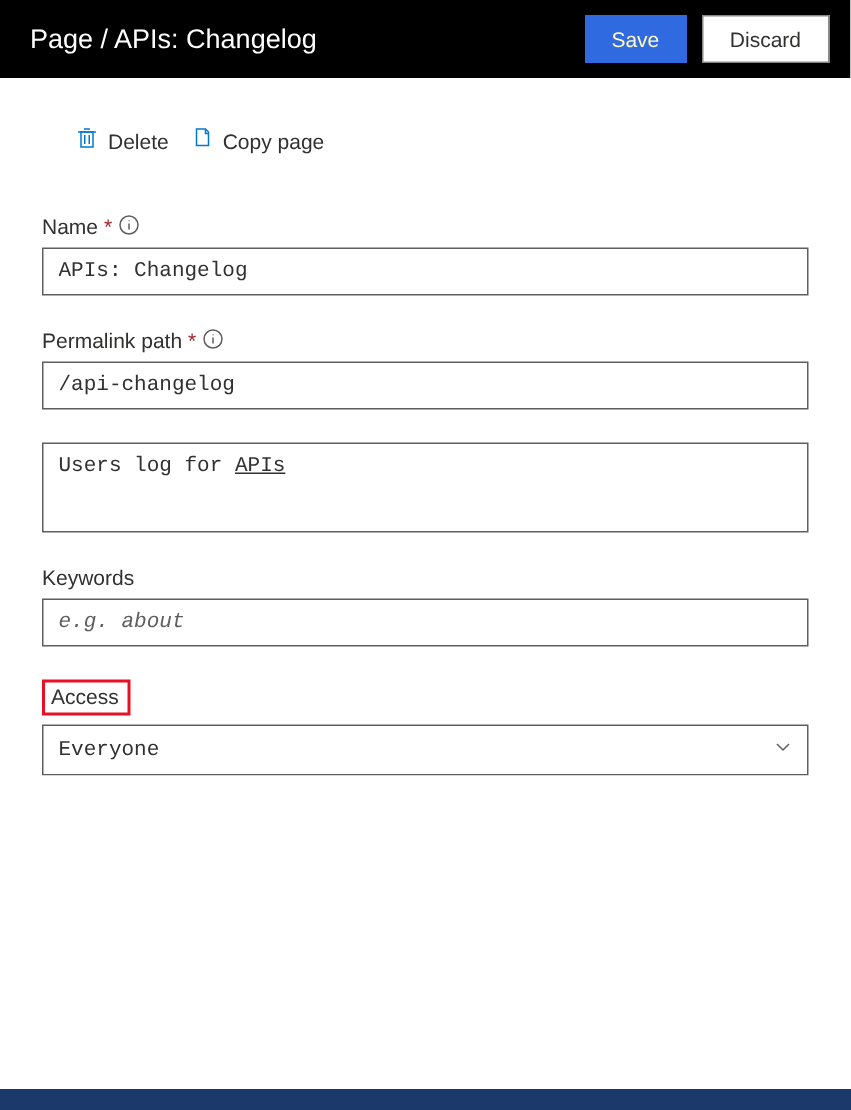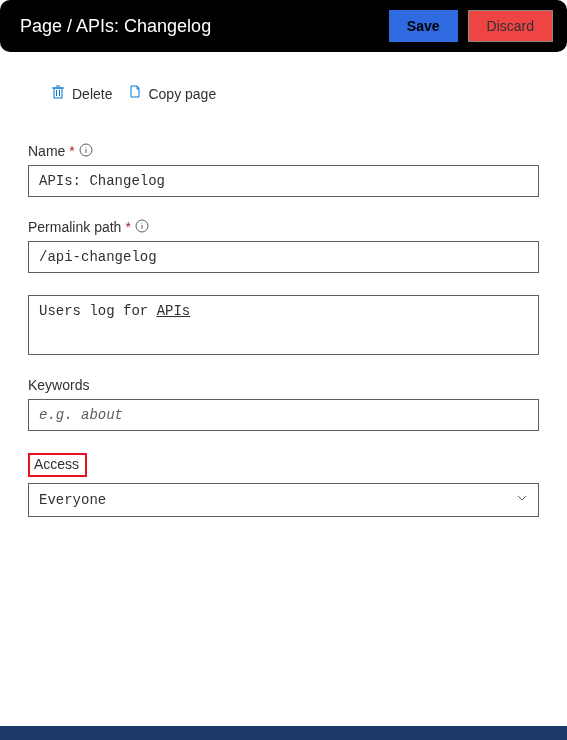--- a/index.html
+++ b/index.html
@@ -10,43 +10,41 @@
     background: #fff;
     width: 567px;
   }
   .header {
     background: #000;
     color: #fff;
     height: 52px;
     display: flex;
     align-items: center;
     padding: 0 14px 0 20px;
-    border-radius: 10px;
   }
   .header-title {
     font-size: 18px;
     font-weight: 400;
     flex: 1;
   }
   .btn {
     height: 32px;
     padding: 0 18px;
     border: none;
     font-size: 14px;
     cursor: pointer;
     font-family: inherit;
   }
   .btn-primary {
     background: #2f6ae1;
-    color: #000000;
+    color: #fef9c3;
     margin-right: 10px;
-    font-weight: bold;
   }
   .btn-secondary {
-    background: #ef4444;
+    background: #ffffff;
     color: #323130;
     border: 1px solid #8a8886;
   }
   .toolbar {
     padding: 32px 30px 0 30px;
     display: flex;
     gap: 14px;
     margin-left: 20px;
   }
   .tool-link {

